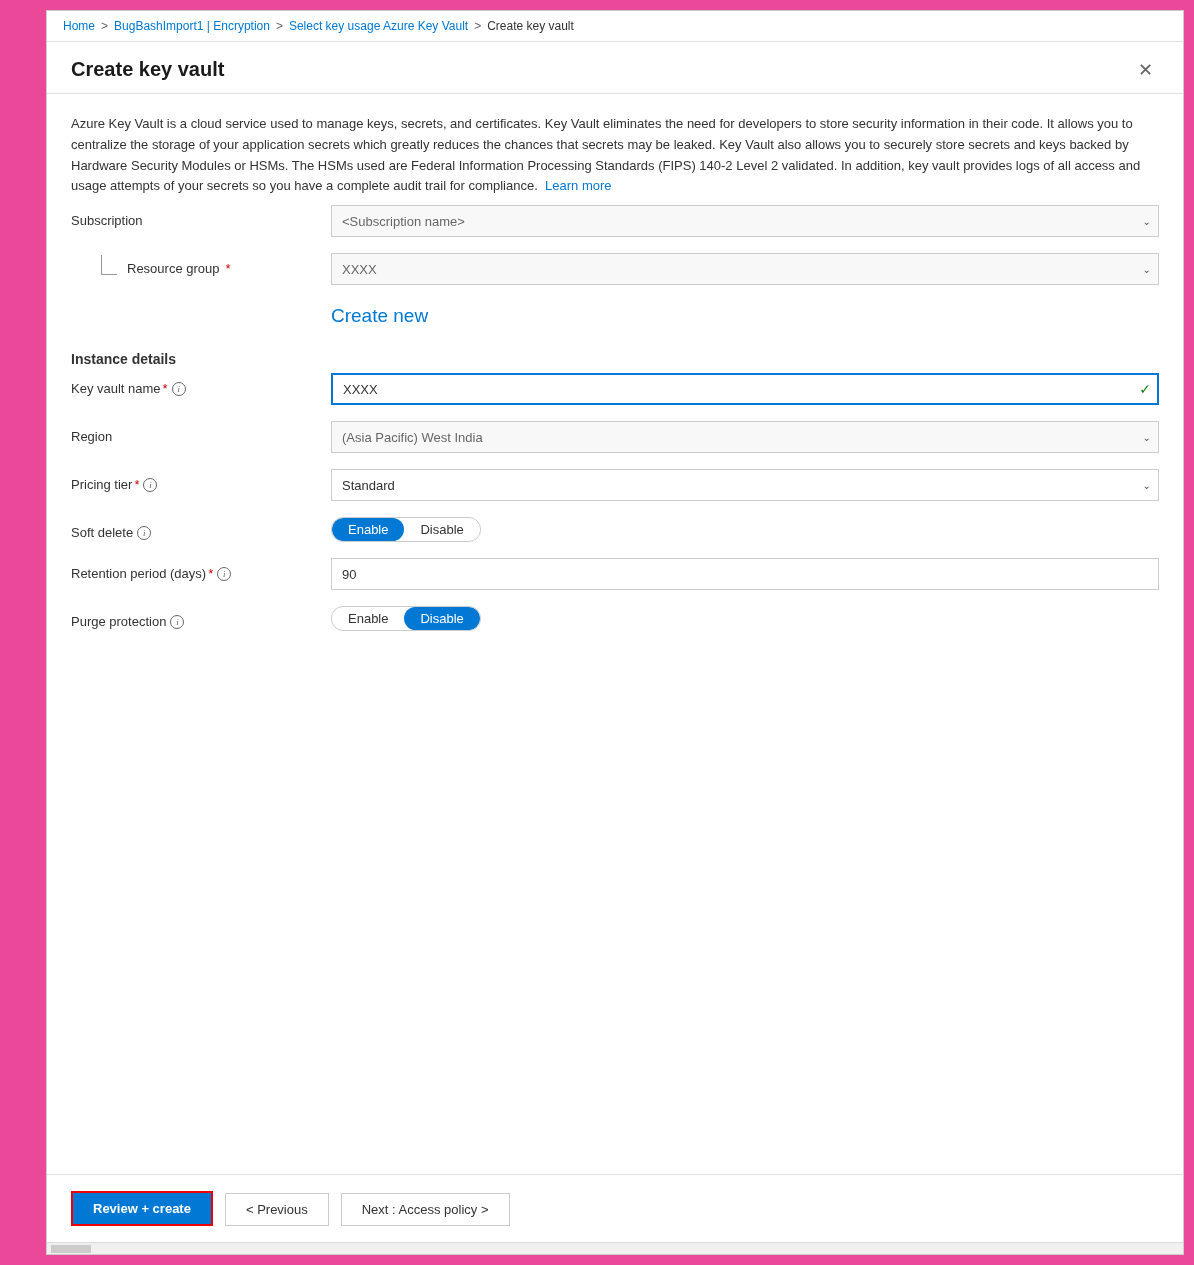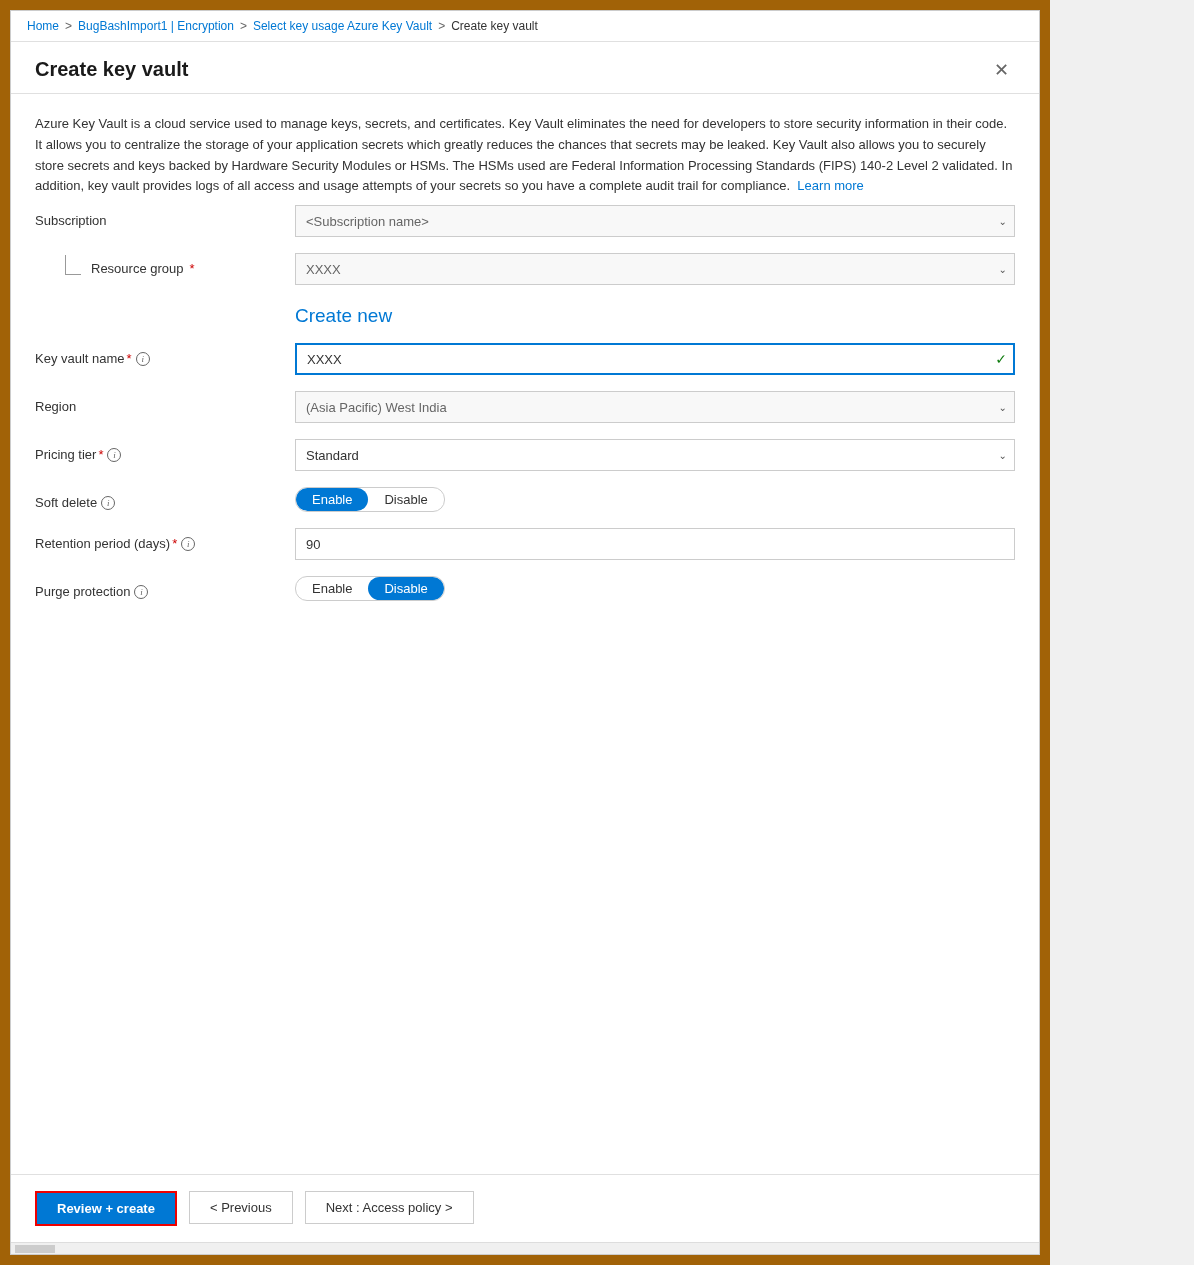--- a/index.html
+++ b/index.html
@@ -5,25 +5,26 @@
     * { box-sizing: border-box; margin: 0; padding: 0; }
     body {
       font-family: 'Segoe UI', Arial, sans-serif;
       font-size: 13px;
       background: #f0f0f0;
       color: #333;
       width: 1194px;
       min-height: 1265px;
     }
     .outer-container {
-      width: 1050px;
+      width: 1194px;
       min-height: 1265px;
-      background: #a16207;
+      background: #ec4899;
       display: flex;
       flex-direction: column;
+      padding-left: 36px;
     }
     .panel {
       background: #fff;
       margin: 10px;
       flex: 1;
       display: flex;
       flex-direction: column;
       border: 1px solid #ccc;
       position: relative;
       overflow: hidden;
@@ -237,21 +238,21 @@
     }
     .toggle-btn.active {
       background: #0078d4;
       color: #fff;
     }
     
     .panel-footer {
       border-top: 1px solid #e0e0e0;
       padding: 16px 24px;
       display: flex;
-      align-items: flex-start;
+      align-items: flex-end;
       gap: 12px;
       background: #fff;
     }
     .btn-review-create {
       background: #0078d4;
       color: #fff;
       border: 2px solid #e00;
       padding: 8px 20px;
       font-size: 13px;
       font-weight: 600;
@@ -344,20 +345,21 @@
           <div class="dropdown-wrapper">
             <select>
               <option value="XXXX">XXXX</option>
             </select>
             <span class="chevron">⌄</span>
           </div>
           <a class="create-new-link">Create new</a>
         </div>
       </div>
 
+      <div class="section-heading">Instance details</div>
 
       <div class="form-row">
         <div class="form-label-col">
           <div class="label-text-group">
             <span>Key vault name</span>
             <span class="required-star">*</span>
             <span class="info-icon">i</span>
           </div>
         </div>
         <div class="form-control-col">

